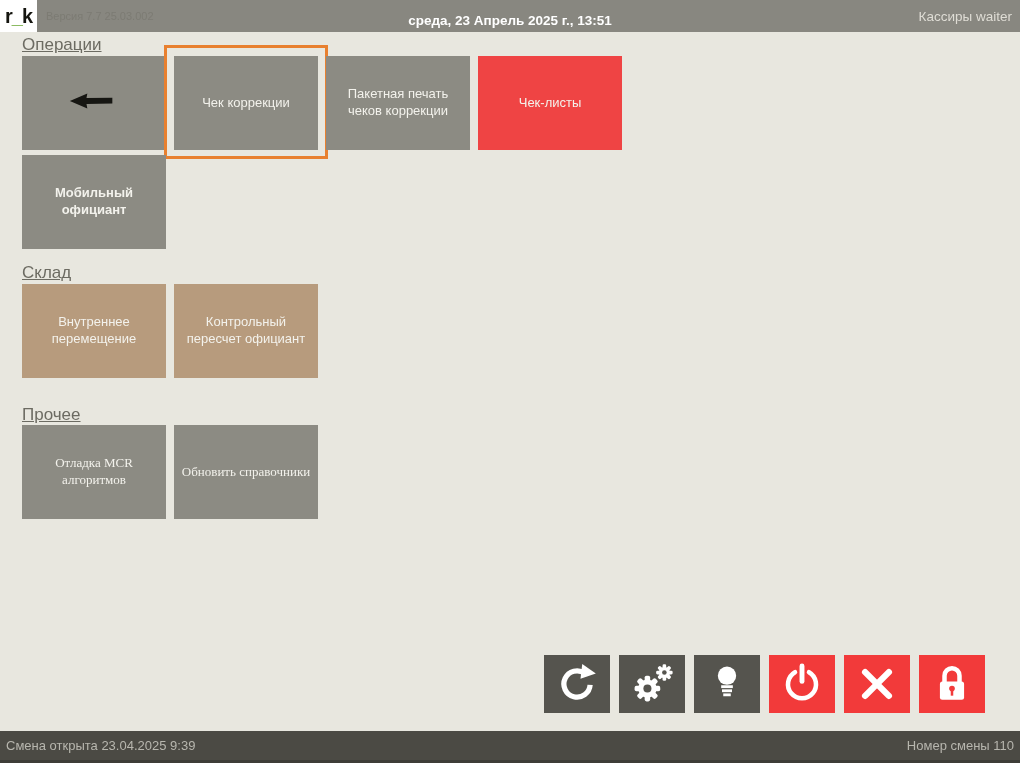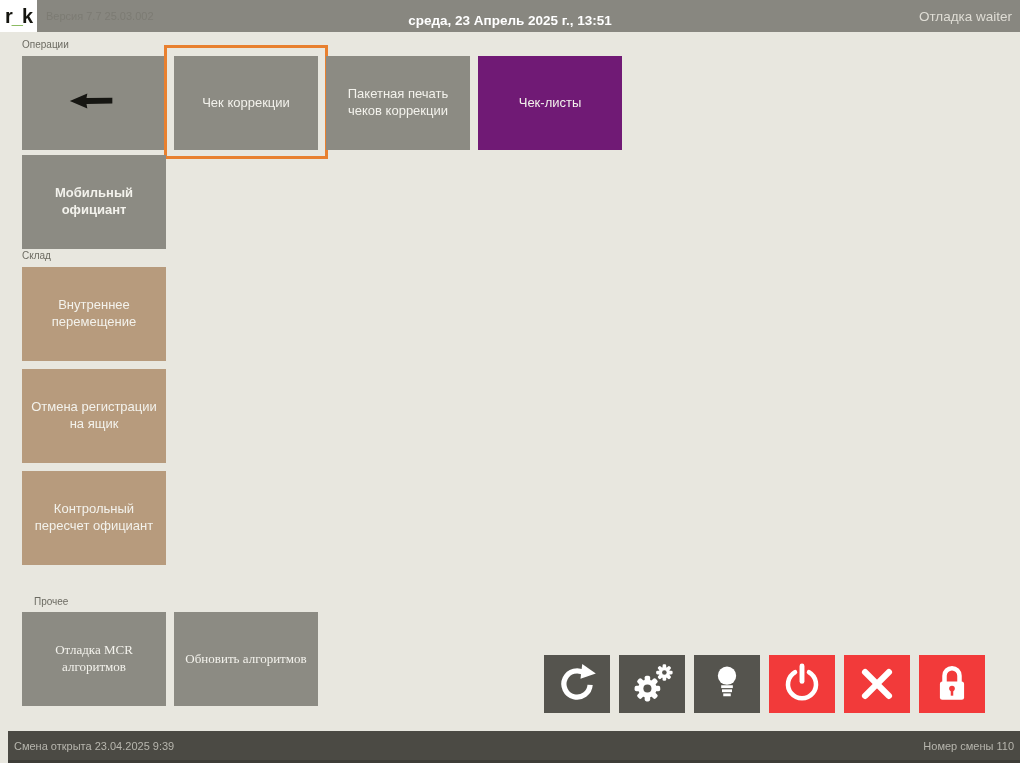--- a/index.html
+++ b/index.html
@@ -12,66 +12,66 @@
   .topbar{position:absolute;top:0;left:0;right:0;height:32px;background:#888780;display:flex;align-items:center;}
   .logo{width:37px;height:32px;background:#ffffff;display:flex;align-items:center;justify-content:center;
         font-weight:bold;font-size:20px;color:#15150f;letter-spacing:-1px;flex:0 0 auto;z-index:2;}
   .logo .u{color:#6faa3c;}
   .version{margin-left:9px;font-size:11px;color:#7c7b73;z-index:2;}
   .datetime{position:absolute;left:0;right:0;top:0;height:41px;display:flex;align-items:center;justify-content:center;
         color:#ffffff;font-weight:bold;font-size:13.5px;pointer-events:none;}
   .user{margin-left:auto;padding-right:8px;font-size:13.5px;color:#dfddd5;z-index:2;}
   
   .content{position:absolute;left:22px;top:32px;width:976px;}
-  .section-label{font-size:10px;line-height:14px;color:#6c6b62;}
+  .section-label{font-size:17px;line-height:14px;color:#6c6b62;text-decoration:underline;}
   .lbl-operations{margin-top:6px;}
-  .lbl-warehouse{}
-  .lbl-other{margin-top:30px;margin-left:12px;}
+  .lbl-warehouse{margin-top:17px;}
+  .lbl-other{margin-top:30px;}
   .btn-row{display:flex;gap:8px;}
   .row-a{margin-top:4px;}
   .row-b{margin-top:5px;font-weight:bold;}
-  .row-c{margin-top:4px;flex-direction:column;}
+  .row-c{margin-top:4px;}
   .row-d{margin-top:3px;font-family:Liberation Serif, serif;}
   .btn{
     width:144px;height:94px;flex:0 0 auto;box-sizing:border-box;
     background:#8c8b83;color:#f3f2ec;font-size:13px;line-height:1.3;
     display:flex;align-items:center;justify-content:center;text-align:center;
     padding:0 7px;cursor:pointer;position:relative;user-select:none;
   }
   .btn.tan{background:#b79b7d;}
-  .btn.blue{background:#701a75;}
+  .btn.blue{background:#ef4444;}
   .highlight{position:absolute;left:-10px;top:-11px;right:-10px;bottom:-9px;border:3px solid #e8802f;pointer-events:none;}
   
   .actions{position:absolute;bottom:50px;right:35px;display:flex;gap:9px;}
   .action{width:66px;height:58px;display:flex;align-items:center;justify-content:center;cursor:pointer;}
   .action.dark{background:#55544e;}
   .action.red{background:#f23a3a;}
   .action svg{display:block;}
   
   .statusbar{
     position:absolute;left:0;right:0;bottom:0;height:29px;background:#4b4a44;
     border-bottom:3px solid #3e3d38;box-sizing:content-box;
     display:flex;align-items:center;justify-content:space-between;
-    padding:0 6px;font-size:11px;color:#b7b6ae;margin-left:8px;
+    padding:0 6px;font-size:13px;color:#b7b6ae;
   }
 </style>
 </head>
 <body>
 
 <div class="screen">
 
   <div class="topbar">
     <div class="logo">
         <span>r</span>
         <span class="u">_</span>
         <span>k</span>
       </div>
     <div class="version">Версия 7.7 25.03.002</div>
     <div class="datetime">среда, 23 Апрель 2025 г., 13:51</div>
-    <div class="user">Отладка waiter</div>
+    <div class="user">Кассиры waiter</div>
   </div>
 
   <div class="content">
 
     <div class="section-label lbl-operations">Операции</div>
     <div class="btn-row row-a">
       <div class="btn">
         <span>
           <svg width="50" height="22" viewBox="0 0 60 24">
             <polygon points="1,12 22,3 21,8.5 52,8 52,15 21,15.5 22,21" fill="#161612"></polygon>
@@ -94,34 +94,31 @@
         <span>Мобильный официант</span>
       </div>
     </div>
 
     <div class="section-label lbl-warehouse">Склад</div>
     <div class="btn-row row-c">
       <div class="btn tan">
         <span>Внутреннее перемещение</span>
       </div>
       <div class="btn tan">
-        <span>Отмена регистрации на ящик</span>
-      </div>
-      <div class="btn tan">
         <span>Контрольный пересчет официант</span>
       </div>
     </div>
 
     <div class="section-label lbl-other">Прочее</div>
     <div class="btn-row row-d">
       <div class="btn">
         <span>Отладка MCR алгоритмов</span>
       </div>
       <div class="btn">
-        <span>Обновить алгоритмов</span>
+        <span>Обновить справочники</span>
       </div>
     </div>
 
   </div>
 
   <div class="actions">
 
     <div class="action dark">
       <span>
         <svg width="42" height="42" viewBox="0 0 48 48">

